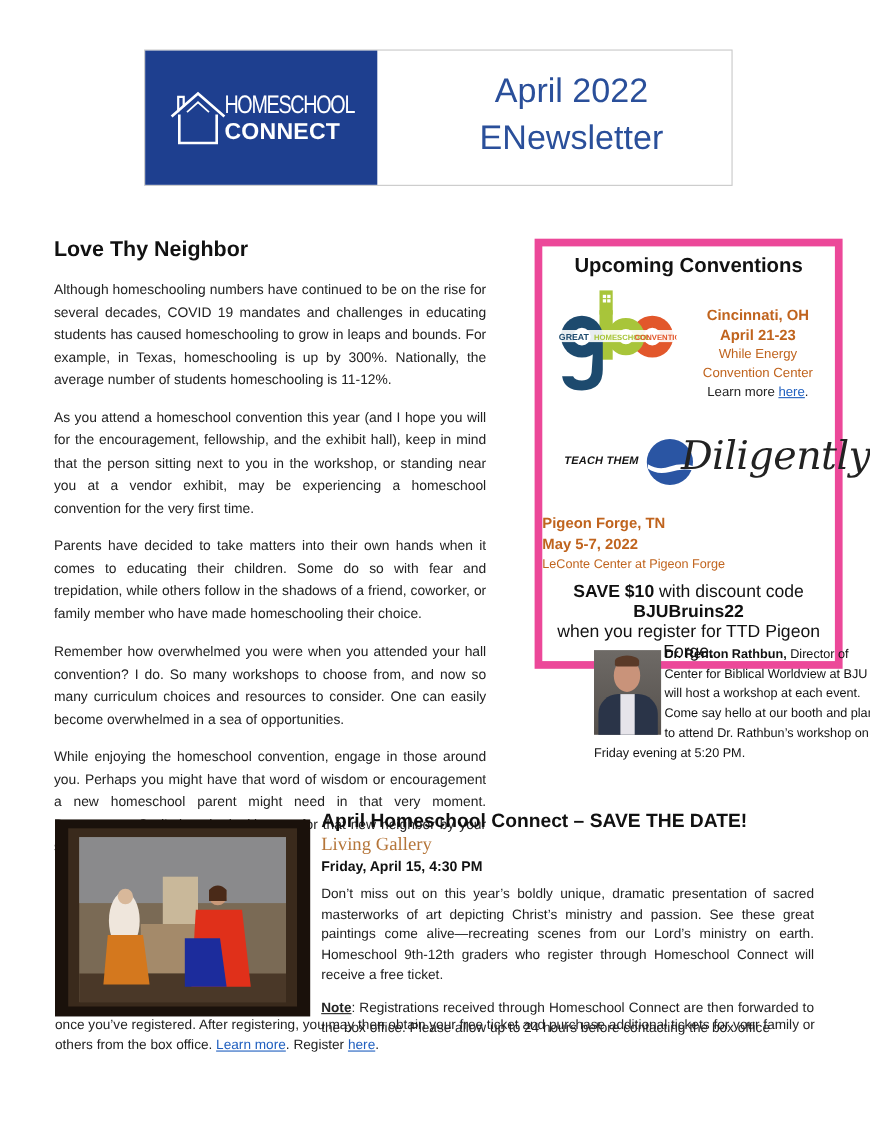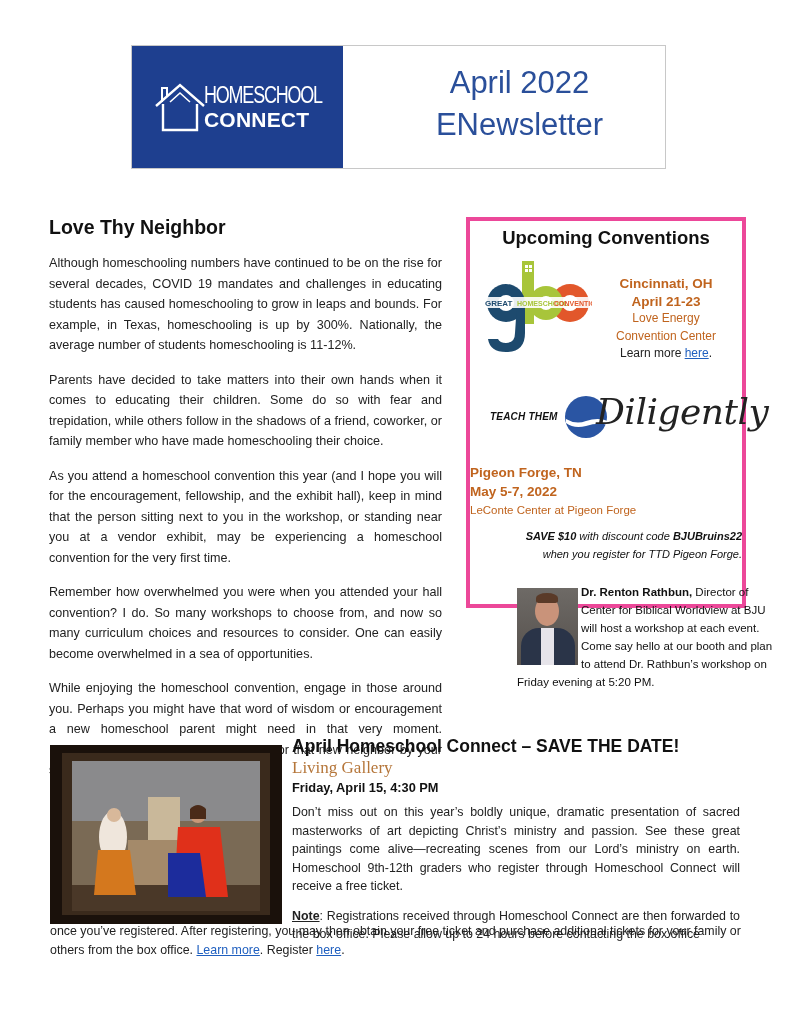--- a/index.html
+++ b/index.html
@@ -16,35 +16,35 @@
   .logo-l2 { font-size: 21px; font-weight: bold; display: block; margin-top: 2px; letter-spacing: 0.2px; }
   .banner-title { position: absolute; left: 211px; right: 0; top: 16px; text-align: center;
                   color: #2a4f9a; font-weight: normal; font-size: 31px; line-height: 42px; padding-left: 31px; }
 
   
   .article { position: absolute; left: 49px; top: 216px; width: 393px; }
   .article h1 { margin: 0 0 3px 0; font-size: 19.5px; font-weight: bold; color: #111; }
   .article p { margin: 14px 0 11px 0; font-size: 12.6px; line-height: 20.5px; text-align: justify; color: #222; }
 
   
-  .sidebar { position: absolute; left: 466px; top: 217px; width: 280px; height: 391px;
-             border: 4px solid #ec4899; box-sizing: border-box; }
+  .sidebar { position: absolute; left: 486px; top: 217px; width: 280px; height: 391px;
+             border: 7px solid #ec4899; box-sizing: border-box; }
   .sidebar h2 { margin: 6px 0 0 0; text-align: center; font-size: 18.5px; font-weight: bold; color: #111; }
   .gho-logo { position: absolute; left: 14px; top: 38px; width: 108px; height: 96px; }
   .conv1 { position: absolute; left: 126px; top: 54px; width: 140px; text-align: center; font-size: 12px; line-height: 17.5px; }
   .orange-b { color: #c0641e; font-weight: bold; font-size: 13.5px; }
   .orange { color: #c0641e; font-size: 12px; }
   .blk { color: #222; }
   a.lnk { color: #1f5fbf; text-decoration: underline; cursor: pointer; }
 
   .ttd-logo { position: absolute; left: 18px; top: 168px; width: 245px; height: 68px; }
   .ttd-text { position: absolute; left: 2px; top: 22px; font-size: 10px; font-weight: bold; font-style: italic; color: #111; letter-spacing: 0.2px; }
   .ttd-dil { position: absolute; left: 108px; top: 2px; font-family: "DejaVu Serif", "Liberation Serif", serif; font-style: italic; font-size: 36px; color: #222; letter-spacing: -0.5px; }
   .conv2 { position: absolute; left: 0; right: 0; top: 242px; text-align: left; font-size: 12px; line-height: 19px; }
-  .save { position: absolute; left: 0; right: 0; top: 306px; text-align: right; font-size: 11px; line-height: 18px; color: #111; font-style: italic; }
+  .save { position: absolute; left: 0; right: 0; top: 306px; text-align: center; font-size: 16px; line-height: 18px; color: #111; }
   .bio { position: absolute; left: 8px; top: 362px; width: 262px; font-size: 11.5px; line-height: 18px; color: #111; padding-left: 39px; }
   .bio-float { float: left; width: 64px; height: 90px; }
 
   
   .painting { position: absolute; left: 50px; top: 745px; width: 232px; height: 179px; background: #1b120c; overflow: hidden; }
   .event { position: absolute; left: 292px; top: 736px; width: 448px; }
   .event h3 { margin: 0; font-size: 17.5px; font-weight: bold; color: #111; }
   .event .sub { font-family: "Liberation Serif", "DejaVu Serif", serif; color: #b5763a; font-size: 17px; line-height: 21px; }
   .event .when { font-size: 12.8px; font-weight: bold; line-height: 19px; color: #111; }
   .event p { margin: 6px 0 0 0; font-size: 12.4px; line-height: 18.5px; text-align: justify; color: #222; }
@@ -69,22 +69,22 @@
   </div>
   <div class="banner-title">
     <div>April 2022</div>
     <div>ENewsletter</div>
   </div>
 </div>
 
 <div class="article">
   <h1>Love Thy Neighbor</h1>
   <p>Although homeschooling numbers have continued to be on the rise for several decades, COVID 19 mandates and challenges in educating students has caused homeschooling to grow in leaps and bounds. For example, in Texas, homeschooling is up by 300%.  Nationally, the average number of students homeschooling is 11-12%.</p>
+  <p>As you attend a homeschool convention this year (and I hope you will for the encouragement, fellowship, and the exhibit hall), keep in mind that the person sitting next to you in the workshop, or standing near you at a vendor exhibit, may be experiencing a homeschool convention for the very first time.</p>
   <p>Parents have decided to take matters into their own hands when it comes to educating their children. Some do so with fear and trepidation, while others follow in the shadows of a friend, coworker, or family member who have made homeschooling their choice.</p>
-  <p>As you attend a homeschool convention this year (and I hope you will for the encouragement, fellowship, and the exhibit hall), keep in mind that the person sitting next to you in the workshop, or standing near you at a vendor exhibit, may be experiencing a homeschool convention for the very first time.</p>
   <p>Remember how overwhelmed you were when you attended your hall convention? I do. So many workshops to choose from, and now so many curriculum choices and resources to consider.  One can easily become overwhelmed in a sea of opportunities.</p>
   <p>While enjoying the homeschool convention, engage in those around you. Perhaps you might have that word of wisdom or encouragement a new homeschool parent might need in that very moment.  Demonstrate God’s love by looking out for that new neighbor by your side.</p>
 </div>
 
 <div class="sidebar">
   <h2>Upcoming Conventions</h2>
 
   <svg class="gho-logo" viewBox="0 0 108 96">
     <rect x="38" y="2" width="12" height="22" fill="#a8c53a"></rect>
     <rect x="41" y="6" width="3" height="3" fill="#fff"></rect>
@@ -101,21 +101,21 @@
     <path d="M33,44 L41,44 L41,74 Q41,93 22,93 Q6,93 4,80 L14,80 Q16,84 22,84 Q31,84 31,74 Z" fill="#1d4a6e"></path>
     <rect x="0" y="38" width="108" height="11" fill="#fff" opacity="0.9"></rect>
     <text x="1" y="47" font-size="8" font-family="Liberation Sans, sans-serif" font-weight="bold" fill="#1d4a6e">GREAT</text>
     <text x="33" y="47" font-size="7" font-family="Liberation Sans, sans-serif" font-weight="bold" fill="#a8c53a">HOMESCHOOL</text>
     <text x="70" y="47" font-size="7" font-family="Liberation Sans, sans-serif" font-weight="bold" fill="#e2572b">CONVENTIONS</text>
   </svg>
 
   <div class="conv1">
     <div class="orange-b">Cincinnati, OH</div>
     <div class="orange-b">April 21-23</div>
-    <div class="orange">Love Energy</div>
+    <div class="orange">While Energy</div>
     <div class="orange">Convention Center</div>
     <div class="blk"><span>Learn more </span><a class="lnk">here</a><span>.</span></div>
   </div>
 
   <div class="ttd-logo">
     <span class="ttd-text">TEACH THEM</span>
     <svg style="position:absolute;left:76px;top:6px" width="44" height="44" viewBox="0 0 44 44">
       <circle cx="22" cy="22" r="21" fill="#2a55a3"></circle>
       <path d="M2,24 Q12,30 22,26 Q34,22 44,26 L44,30 Q34,27 22,31 Q10,34 2,28 Z" fill="#fff"></path>
     </svg>

